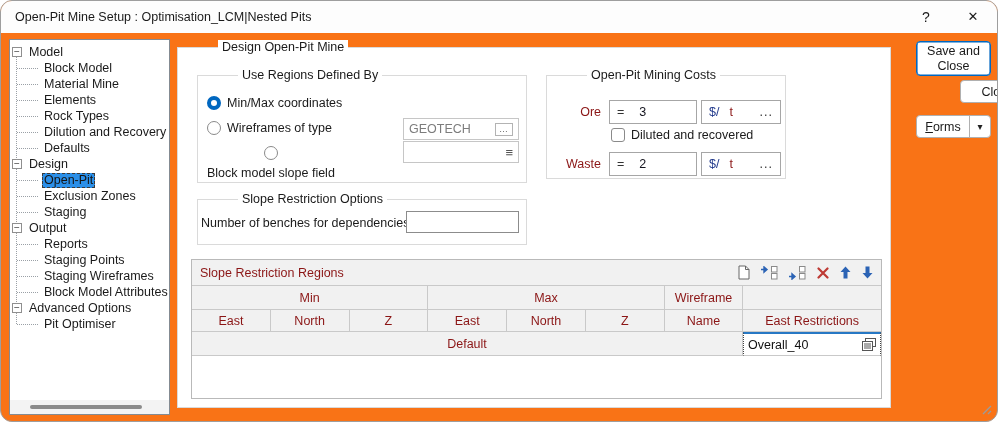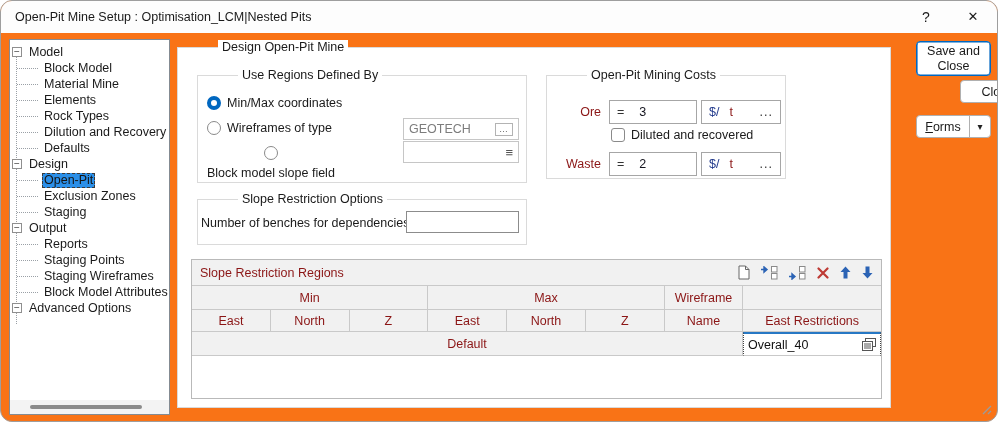--- a/index.html
+++ b/index.html
@@ -173,20 +173,23 @@
           <span class="tlabel">Staging Wireframes</span>
         </div>
       <div class="titem child">
           <span class="tlabel">Block Model Attributes</span>
         </div>
 
       <div class="titem root">
         <span class="box">−</span>
         <span class="tlabel">Advanced Options</span>
       </div>
+      <div class="titem child">
+          <span class="tlabel">Pit Optimiser</span>
+        </div>
 
       <div class="hscroll">
         <div class="hthumb"></div>
       </div>
     </div>
   </div>
 
   <div class="group g-main">
     <span class="gtitle">Design Open-Pit Mine</span>
   </div>

